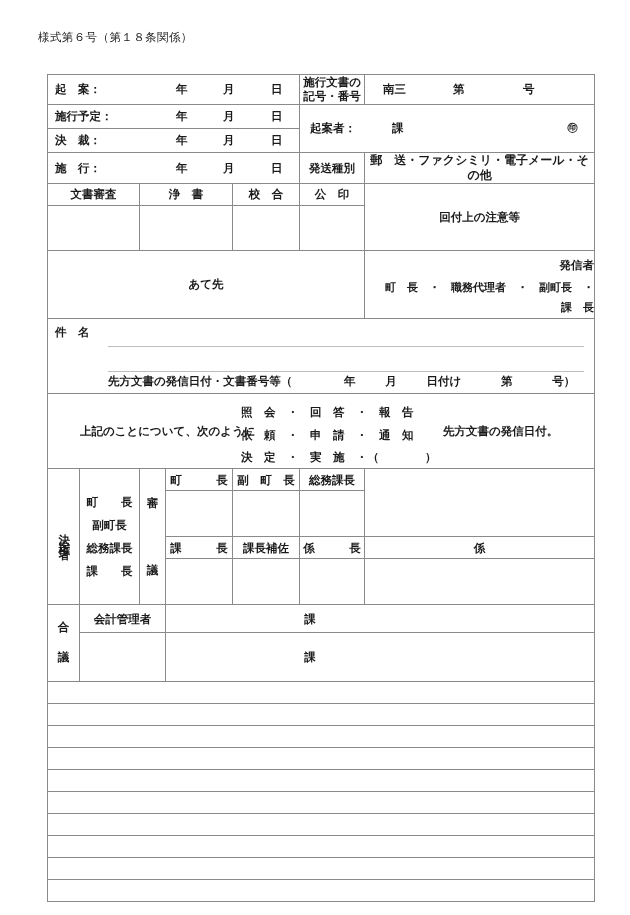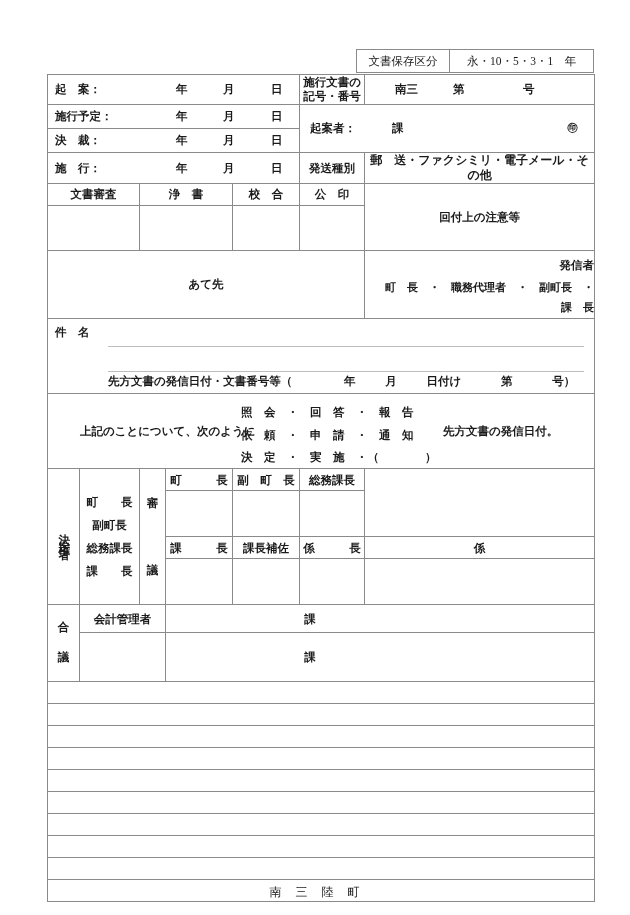--- a/index.html
+++ b/index.html
@@ -67,21 +67,21 @@
     font-weight: bold;
   }
 
   .date-row { position: relative; height: 100%; }
   .date-row .lab { position: absolute; left: 7px; top: 50%; transform: translateY(-50%); }
   .date-row .y { position: absolute; left: 128px; top: 50%; transform: translateY(-50%); }
   .date-row .m { position: absolute; left: 175px; top: 50%; transform: translateY(-50%); }
   .date-row .d { position: absolute; left: 223px; top: 50%; transform: translateY(-50%); }
 
   .kigou-row { position: relative; height: 100%; }
-  .kigou-row .a { position: absolute; left: 18px; top: 50%; transform: translateY(-50%); margin-left: 12px; }
+  .kigou-row .a { position: absolute; left: 18px; top: 50%; transform: translateY(-50%); }
   .kigou-row .b { position: absolute; left: 88px; top: 50%; transform: translateY(-50%); }
   .kigou-row .c { position: absolute; left: 158px; top: 50%; transform: translateY(-50%); }
 
   .kianja { position: relative; height: 100%; }
   .kianja .lab { position: absolute; left: 10px; top: 50%; transform: translateY(-50%); }
   .kianja .ka { position: absolute; left: 92px; top: 50%; transform: translateY(-50%); }
   .kianja .seal { position: absolute; right: 16px; top: 50%; transform: translateY(-50%); font-size: 11px; }
 
   
   .sender-inner { text-align: right; padding: 4px 0 0 7px; line-height: 1.9; }
@@ -146,33 +146,22 @@
     text-align: center;
     font-size: 12px;
     letter-spacing: 1px;
   }
 </style>
 </head>
 <body>
 
 <div class="page">
 
-
-  <table class="grid preserve-box">
-    <colgroup>
-        <col style="width:93px">
-        <col style="width:144px">
-      </colgroup>
-    <tbody>
-        <tr>
-      <td>文書保存区分</td>
-      <td>永・10・5・3・1　年</td>
-    </tr>
-  </tbody>
-    </table>
+  <div class="form-no">様式第６号（第１８条関係）</div>
+
 
   <table class="grid main-frame">
     <colgroup>
       <col style="width:32px">
       <col style="width:60px">
       <col style="width:26px">
       <col style="width:67px">
       <col style="width:67px">
       <col style="width:65px">
       <col style="width:230px">
@@ -396,15 +385,14 @@
         </tr>
     <tr>
           <td colspan="7" style="height:21px"></td>
         </tr>
     <tr>
           <td colspan="7" style="height:21px"></td>
         </tr>
   </tbody>
     </table>
 
-  <div class="footer">南　三　陸　町</div>
 
 </div>
 
 </body></html>

